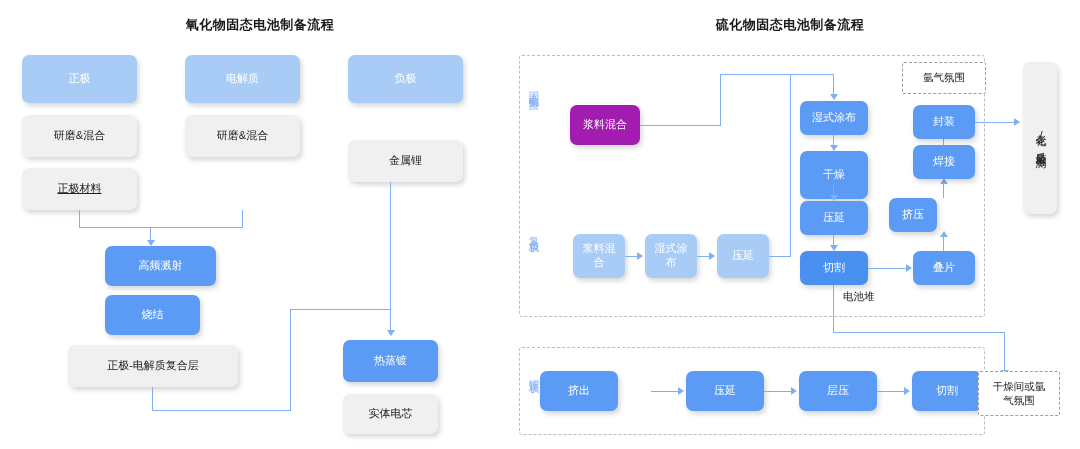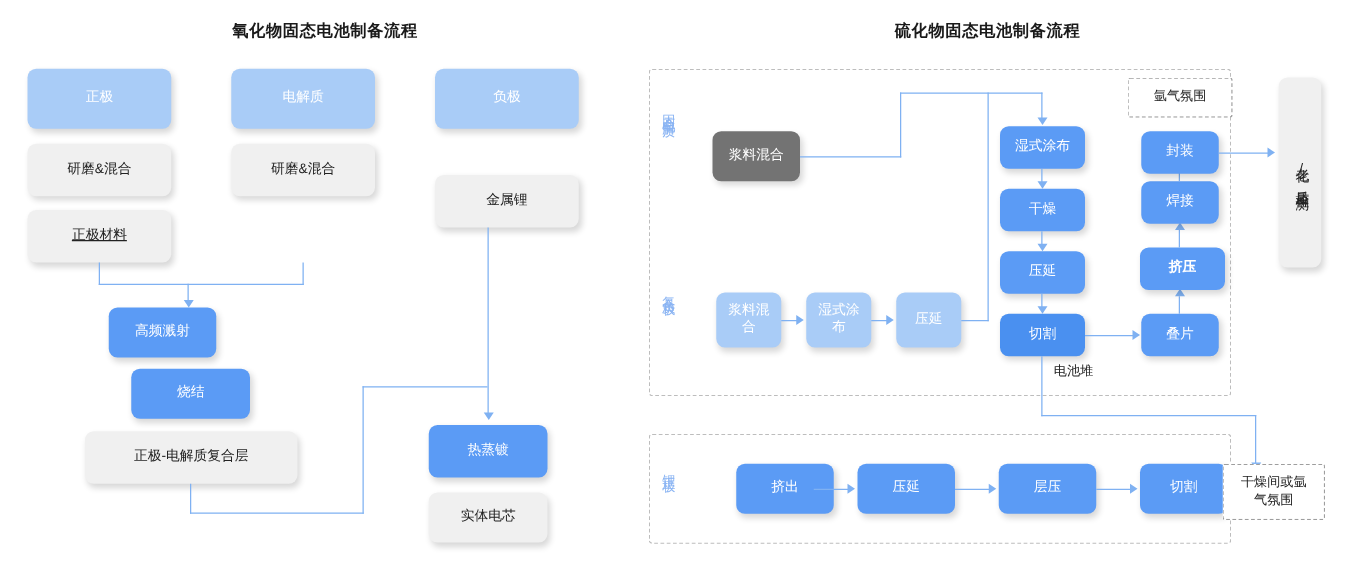--- a/index.html
+++ b/index.html
@@ -20,21 +20,21 @@
     position:absolute;box-sizing:border-box;
     display:flex;align-items:center;justify-content:center;
     text-align:center;border-radius:7px;
     font-size:11px;line-height:1.25;
     box-shadow:2px 3px 5px rgba(0,0,0,.16);
     white-space:pre-line;
   }
   .n-blue   {background:#5b9bf5;color:#ffffff;}
   .n-blue-d {background:#4a90f0;color:#ffffff;}
   .n-lblue  {background:#a9ccf7;color:#ffffff;}
-  .n-lblue2 {background:#737373;color:#ffffff;}
+  .n-lblue2 {background:#a21caf;color:#ffffff;}
   .n-gray   {background:#f0f0f0;color:#222222;}
 
   .node.vert{
     writing-mode:vertical-rl;text-orientation:upright;
     letter-spacing:2px;line-height:1.45;
   }
 
   
   .dash{
     position:absolute;box-sizing:border-box;
@@ -84,21 +84,21 @@
   <div class="node n-gray" style="left:22px;top:168px;width:115px;height:42px;text-decoration:underline;">正极材料</div>
 
   <div class="node n-gray" style="left:348px;top:140px;width:115px;height:42px;">金属锂</div>
 
   <div class="ln lnv" style="left:79px;top:210px;height:18px;"></div>
   <div class="ln lnv" style="left:242px;top:210px;height:18px;"></div>
   <div class="ln lnh" style="left:79px;top:227px;width:164px;"></div>
   <div class="ln lnv" style="left:150px;top:227px;height:15px;"></div>
   <div class="arrow ar-down" style="left:147px;top:240px;"></div>
 
-  <div class="node n-blue" style="left:87px;top:246px;width:86px;height:40px;">高频溅射</div>
+  <div class="node n-blue" style="left:105px;top:246px;width:111px;height:40px;">高频溅射</div>
   <div class="node n-gray" style="left:68px;top:345px;width:170px;height:42px;">正极-电解质复合层</div>
   <div class="node n-blue" style="left:105px;top:295px;width:95px;height:40px;">烧结</div>
 
   <div class="ln lnv" style="left:152px;top:387px;height:24px;"></div>
   <div class="ln lnh" style="left:152px;top:410px;width:139px;"></div>
   <div class="ln lnv" style="left:290px;top:309px;height:102px;"></div>
   <div class="ln lnh" style="left:290px;top:309px;width:100px;"></div>
 
   <div class="ln lnv" style="left:390px;top:182px;height:150px;"></div>
   <div class="arrow ar-down" style="left:387px;top:330px;"></div>
@@ -119,37 +119,37 @@
   <div class="ln lnh" style="left:640px;top:125px;width:81px;"></div>
   <div class="ln lnv" style="left:720px;top:74px;height:52px;"></div>
   <div class="ln lnh" style="left:720px;top:74px;width:114px;"></div>
   <div class="ln lnv" style="left:833px;top:74px;height:22px;"></div>
   <div class="arrow ar-down" style="left:830px;top:94px;"></div>
 
   <div class="node n-blue" style="left:800px;top:101px;width:68px;height:34px;">湿式涂布</div>
   <div class="ln lnv" style="left:833px;top:135px;height:12px;"></div>
   <div class="arrow ar-down" style="left:830px;top:145px;"></div>
 
-  <div class="node n-blue" style="left:800px;top:151px;width:68px;height:34px;">干燥</div>
+  <div class="node n-blue" style="left:800px;top:151px;width:68px;height:48px;">干燥</div>
   <div class="ln lnv" style="left:833px;top:185px;height:12px;"></div>
   <div class="arrow ar-down" style="left:830px;top:195px;"></div>
 
   <div class="node n-blue" style="left:800px;top:201px;width:68px;height:34px;">压延</div>
   <div class="ln lnv" style="left:833px;top:235px;height:12px;"></div>
   <div class="arrow ar-down" style="left:830px;top:245px;"></div>
 
   <div class="node n-blue-d" style="left:800px;top:251px;width:68px;height:34px;">切割</div>
 
   <div class="ln lnh" style="left:868px;top:268px;width:40px;"></div>
   <div class="arrow ar-right" style="left:906px;top:264px;"></div>
   <div class="node n-blue" style="left:913px;top:251px;width:62px;height:34px;">叠片</div>
 
   <div class="ln lnv" style="left:943px;top:237px;height:14px;"></div>
   <div class="arrow ar-up" style="left:940px;top:231px;"></div>
-  <div class="node n-blue" style="left:912px;top:198px;width:68px;height:34px;font-weight:bold;">挤压</div>
+  <div class="node n-blue" style="left:889px;top:198px;width:48px;height:34px;">挤压</div>
 
   <div class="ln lnv" style="left:943px;top:184px;height:14px;"></div>
   <div class="arrow ar-up" style="left:940px;top:178px;"></div>
   <div class="node n-blue" style="left:913px;top:145px;width:62px;height:34px;">焊接</div>
 
   <div class="ln lnv" style="left:943px;top:131px;height:14px;"></div>
   <div class="arrow ar-up" style="left:940px;top:125px;"></div>
   <div class="node n-blue" style="left:913px;top:105px;width:62px;height:34px;">封装</div>
 
   <div class="dash-lbl" style="left:902px;top:62px;width:84px;height:32px;">氩气氛围</div>
@@ -172,21 +172,21 @@
 
   <div class="ln lnh" style="left:769px;top:256px;width:22px;"></div>
   <div class="ln lnv" style="left:790px;top:74px;height:183px;"></div>
 
   <div class="caption" style="left:843px;top:290px;">电池堆</div>
   <div class="ln lnv" style="left:833px;top:285px;height:48px;"></div>
   <div class="ln lnh" style="left:833px;top:332px;width:172px;"></div>
   <div class="ln lnv" style="left:1004px;top:332px;height:40px;"></div>
   <div class="arrow ar-down" style="left:1001px;top:370px;"></div>
 
-  <div class="node n-blue" style="left:589px;top:371px;width:78px;height:40px;">挤出</div>
+  <div class="node n-blue" style="left:540px;top:371px;width:78px;height:40px;">挤出</div>
   <div class="ln lnh" style="left:651px;top:391px;width:29px;"></div>
   <div class="arrow ar-right" style="left:678px;top:387px;"></div>
 
   <div class="node n-blue" style="left:686px;top:371px;width:78px;height:40px;">压延</div>
   <div class="ln lnh" style="left:764px;top:391px;width:29px;"></div>
   <div class="arrow ar-right" style="left:791px;top:387px;"></div>
 
   <div class="node n-blue" style="left:799px;top:371px;width:78px;height:40px;">层压</div>
   <div class="ln lnh" style="left:877px;top:391px;width:29px;"></div>
   <div class="arrow ar-right" style="left:904px;top:387px;"></div>

